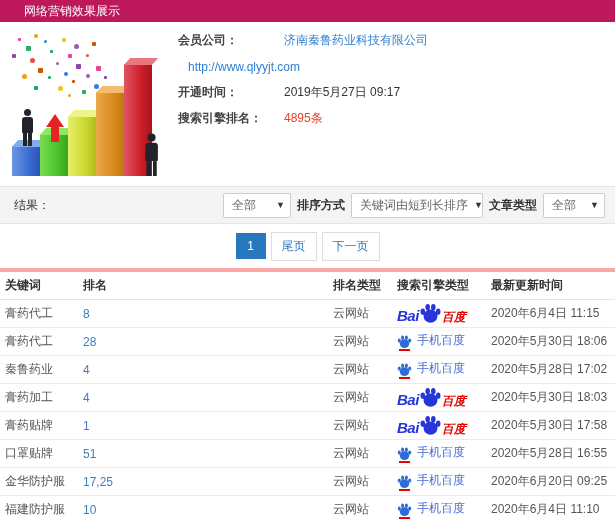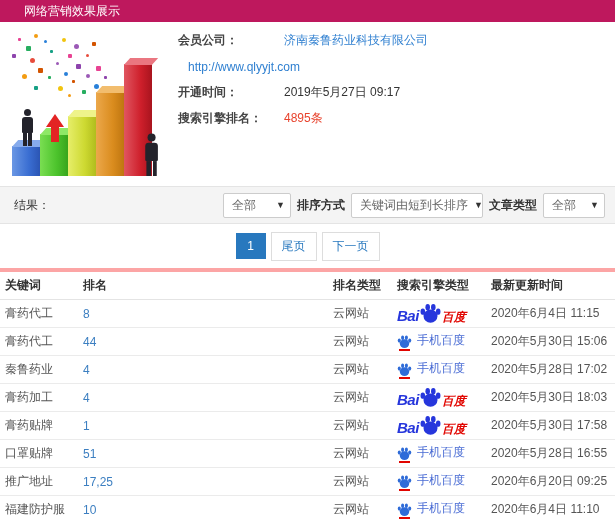--- a/index.html
+++ b/index.html
@@ -226,36 +226,36 @@
                 </svg>
                 <span class="bd-du">du</span>
               </span>
               <span class="bd-cn">百度</span>
             </span></td>
     <td class="c-updated">2020年6月4日 11:15</td>
   </tr>
 
   <tr>
     <td class="c-keyword pad1">膏药代工</td>
-    <td class="c-rank"><a class="rank-link">44</a></td>
-    <td class="c-ranktype">云网站</td>
-    <td class="c-engine pad2"><span class="bd-mobile">
-              <span class="bd-paw-m">
-                <svg viewBox="0 0 24 22">
-                  <ellipse cx="12" cy="14.5" rx="8" ry="7.5"></ellipse>
-                  <ellipse cx="3.2" cy="9.5" rx="2.6" ry="3.6"></ellipse>
-                  <ellipse cx="8.8" cy="4.5" rx="2.6" ry="3.8"></ellipse>
-                  <ellipse cx="15.2" cy="4.5" rx="2.6" ry="3.8"></ellipse>
-                  <ellipse cx="20.8" cy="9.5" rx="2.6" ry="3.6"></ellipse>
-                </svg>
-                <span class="bd-underline"></span>
-              </span>
-              <span class="bd-m-label">手机百度</span>
-            </span></td>
-    <td class="c-updated">2020年5月30日 15:06</td>
+    <td class="c-rank"><a class="rank-link">28</a></td>
+    <td class="c-ranktype">云网站</td>
+    <td class="c-engine pad2"><span class="bd-mobile">
+              <span class="bd-paw-m">
+                <svg viewBox="0 0 24 22">
+                  <ellipse cx="12" cy="14.5" rx="8" ry="7.5"></ellipse>
+                  <ellipse cx="3.2" cy="9.5" rx="2.6" ry="3.6"></ellipse>
+                  <ellipse cx="8.8" cy="4.5" rx="2.6" ry="3.8"></ellipse>
+                  <ellipse cx="15.2" cy="4.5" rx="2.6" ry="3.8"></ellipse>
+                  <ellipse cx="20.8" cy="9.5" rx="2.6" ry="3.6"></ellipse>
+                </svg>
+                <span class="bd-underline"></span>
+              </span>
+              <span class="bd-m-label">手机百度</span>
+            </span></td>
+    <td class="c-updated">2020年5月30日 18:06</td>
   </tr>
 
   <tr>
     <td class="c-keyword pad1">秦鲁药业</td>
     <td class="c-rank"><a class="rank-link">4</a></td>
     <td class="c-ranktype">云网站</td>
     <td class="c-engine pad2"><span class="bd-mobile">
               <span class="bd-paw-m">
                 <svg viewBox="0 0 24 22">
                   <ellipse cx="12" cy="14.5" rx="8" ry="7.5"></ellipse>
@@ -327,21 +327,21 @@
                   <ellipse cx="20.8" cy="9.5" rx="2.6" ry="3.6"></ellipse>
                 </svg>
                 <span class="bd-underline"></span>
               </span>
               <span class="bd-m-label">手机百度</span>
             </span></td>
     <td class="c-updated">2020年5月28日 16:55</td>
   </tr>
 
   <tr>
-    <td class="c-keyword pad1">推广地址</td>
+    <td class="c-keyword pad1">金华防护服</td>
     <td class="c-rank"><a class="rank-link">17,25</a></td>
     <td class="c-ranktype">云网站</td>
     <td class="c-engine pad2"><span class="bd-mobile">
               <span class="bd-paw-m">
                 <svg viewBox="0 0 24 22">
                   <ellipse cx="12" cy="14.5" rx="8" ry="7.5"></ellipse>
                   <ellipse cx="3.2" cy="9.5" rx="2.6" ry="3.6"></ellipse>
                   <ellipse cx="8.8" cy="4.5" rx="2.6" ry="3.8"></ellipse>
                   <ellipse cx="15.2" cy="4.5" rx="2.6" ry="3.8"></ellipse>
                   <ellipse cx="20.8" cy="9.5" rx="2.6" ry="3.6"></ellipse>

